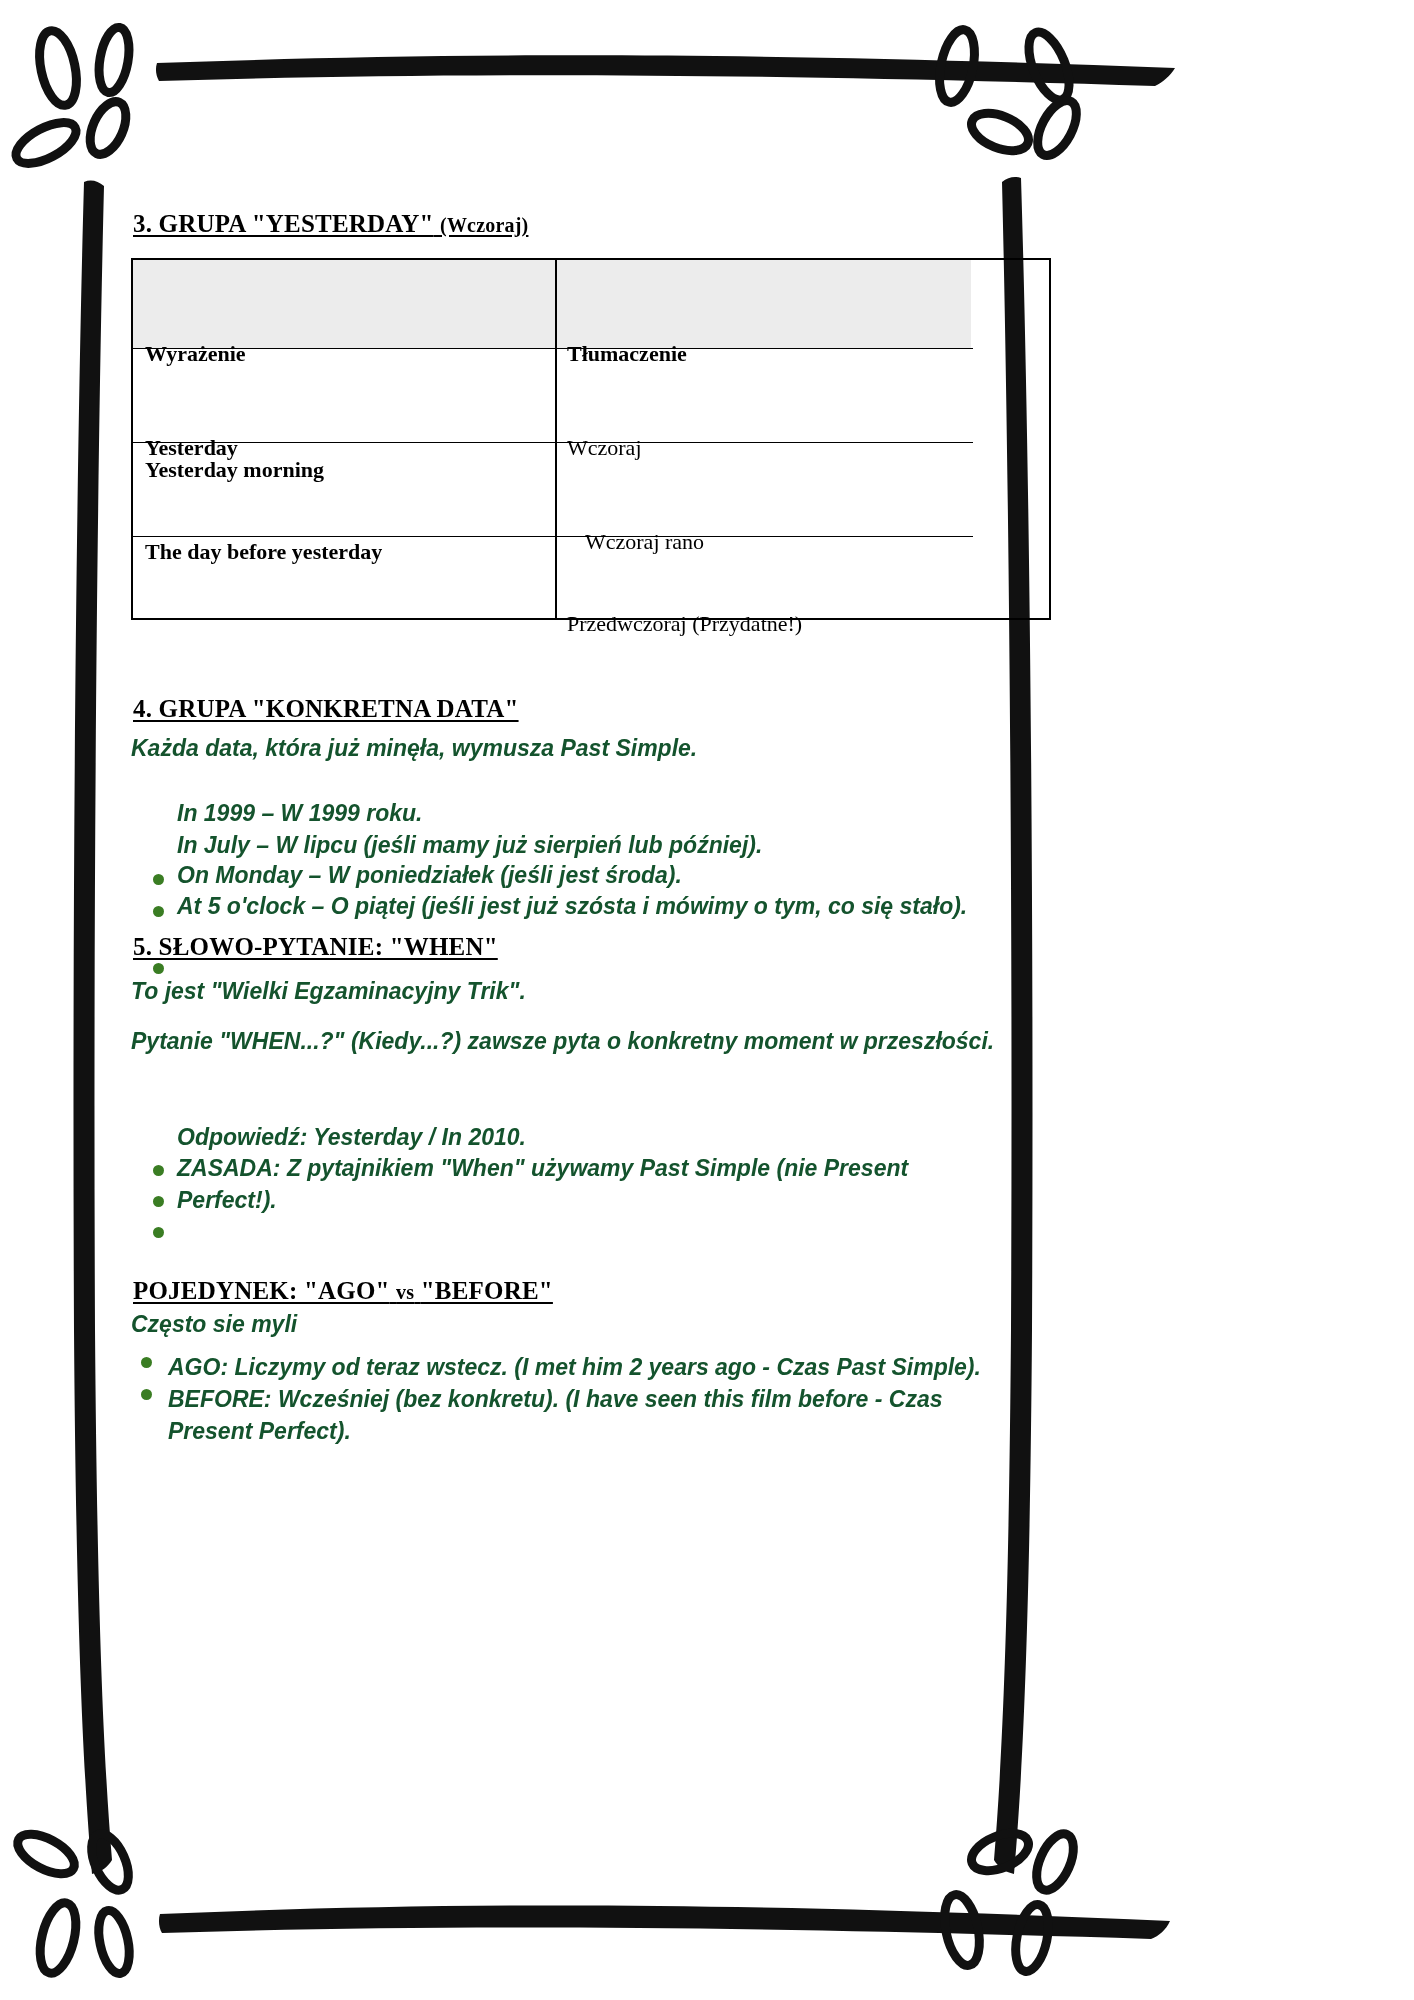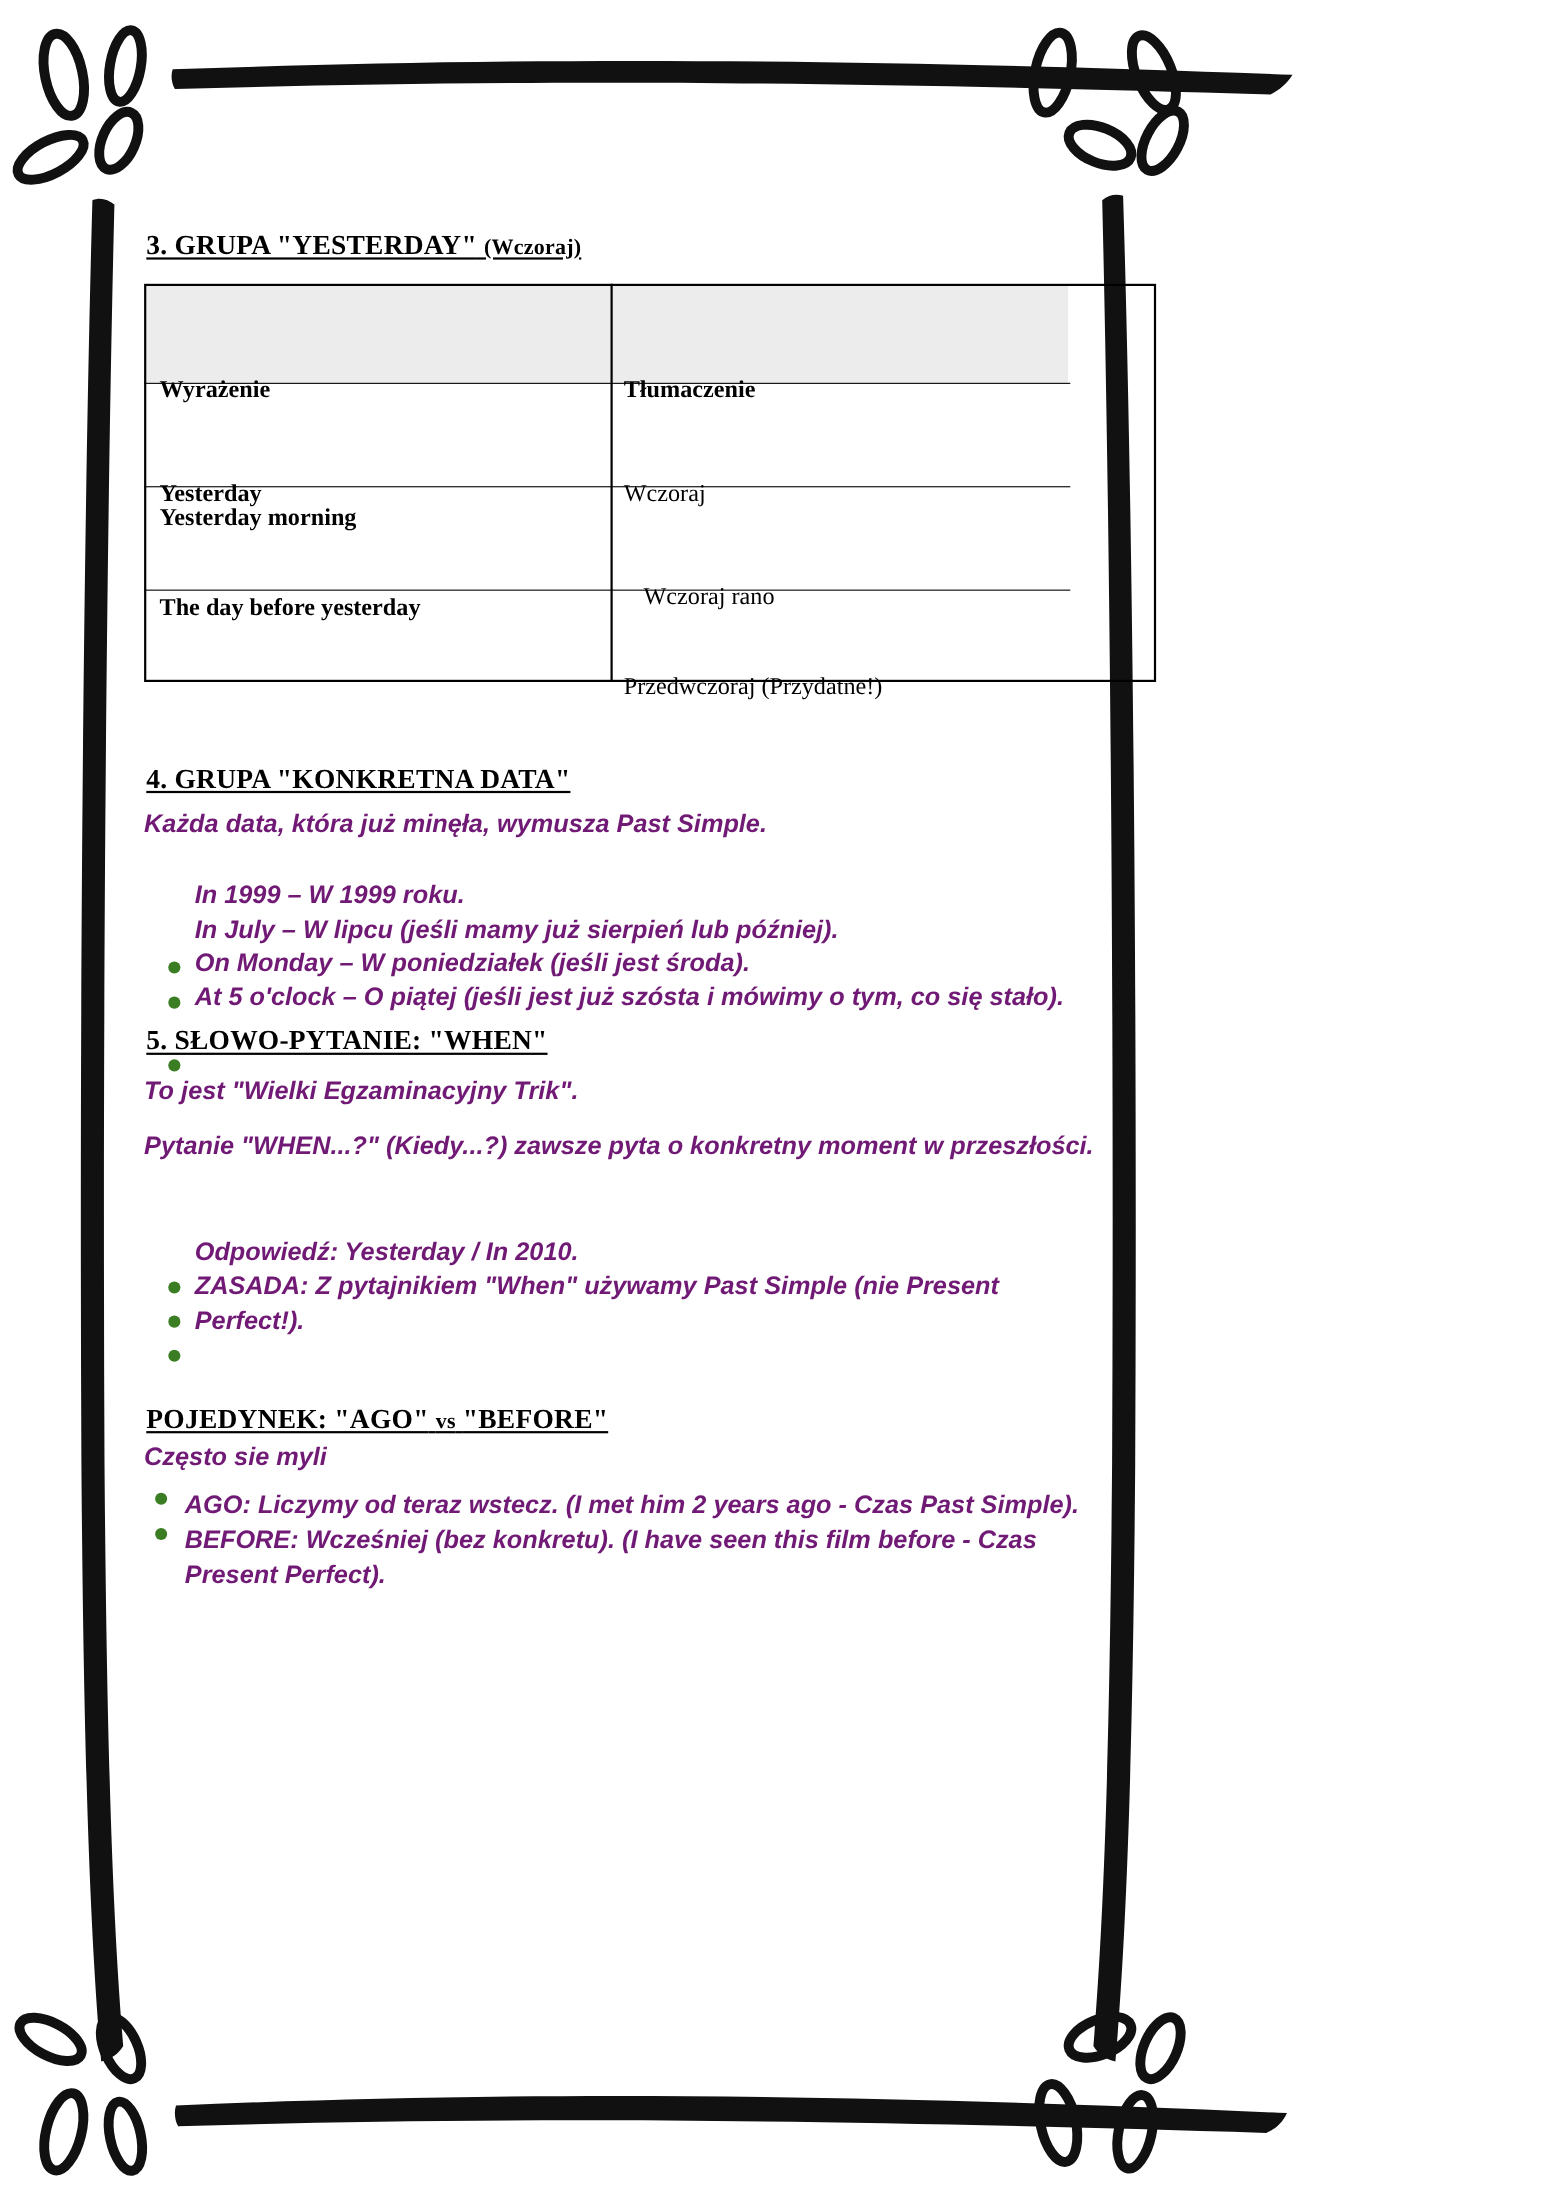--- a/index.html
+++ b/index.html
@@ -15,21 +15,21 @@
   .h-sec{
     position:absolute;
     font-family:"Liberation Serif", serif;
     font-weight:bold;font-size:25px;color:#000;
     text-decoration:underline;text-underline-offset:3px;
     white-space:nowrap;letter-spacing:.2px;
   }
   .h-sec .sm{font-size:20px;}
 
   .green{
-    color:#701a75;
+    color:#14532d;
     font-family:"Liberation Sans", sans-serif;
     font-weight:bold;font-style:italic;
   }
   .g-para{position:absolute;font-size:23px;line-height:30px;white-space:nowrap;}
   .g-line{position:absolute;font-size:23px;line-height:32px;white-space:nowrap;}
 
   .bullet{
     position:absolute;width:11px;height:11px;border-radius:50%;
     background:#3a7d23;
   }

